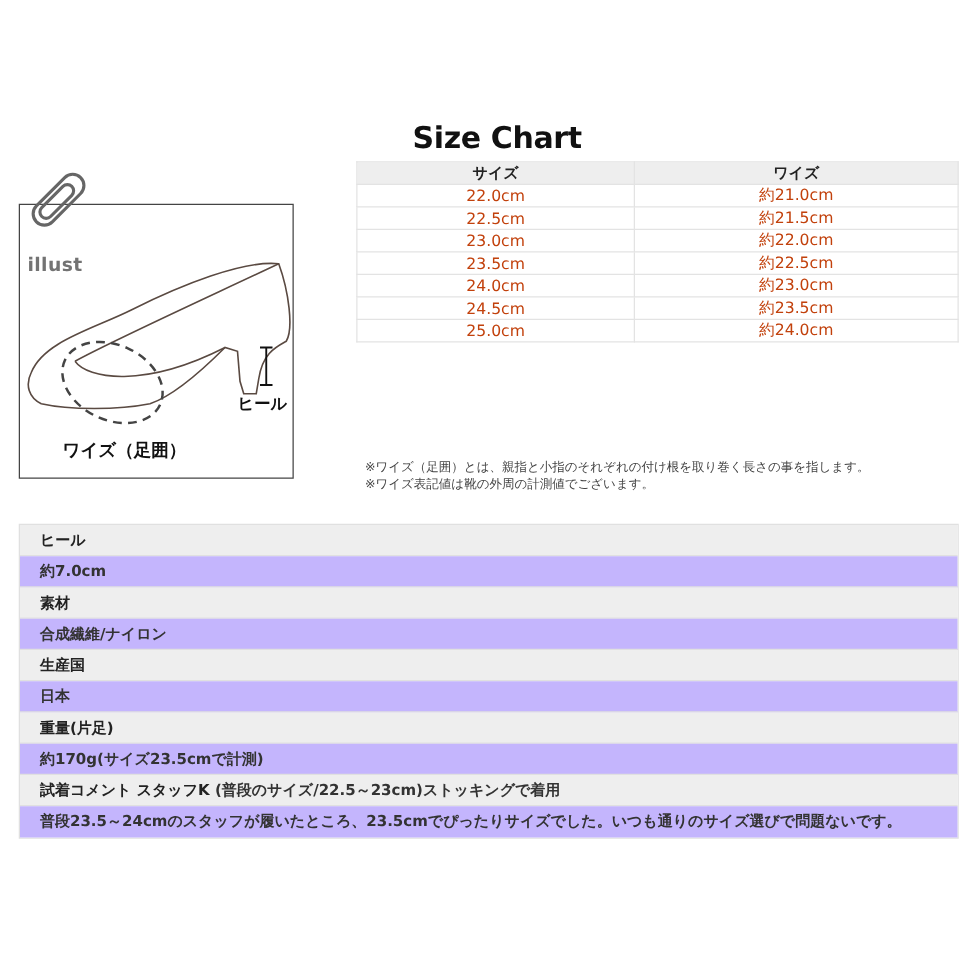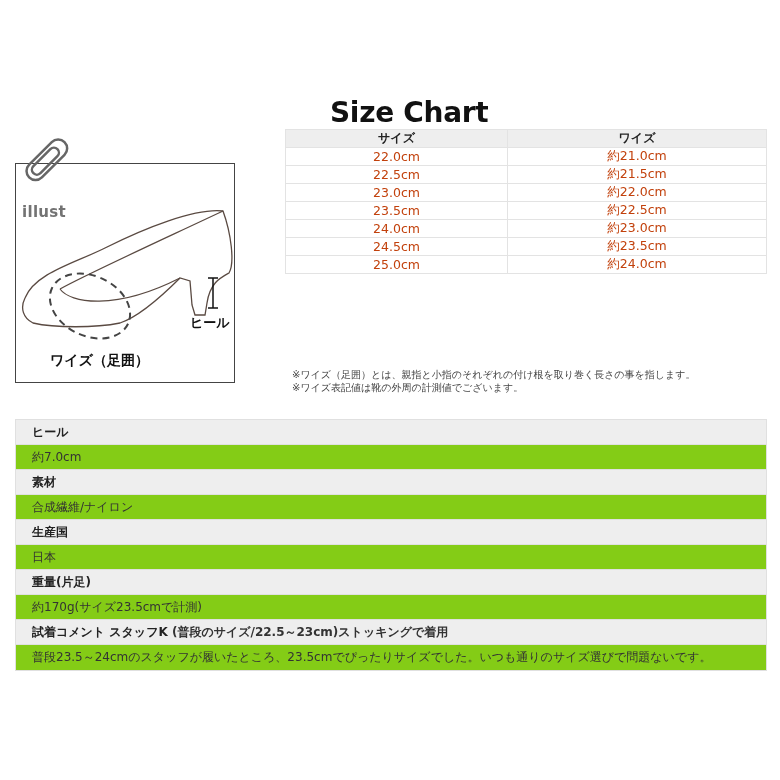--- a/index.html
+++ b/index.html
@@ -1,19 +1,19 @@
 <!DOCTYPE html>
 <html><head>
   <meta charset="utf-8">
   <style>
     html, body { margin: 0; padding: 0; background: #ffffff; }
     body { width: 780px; height: 780px; position: relative; overflow: hidden;
       font-family: "DejaVu Sans", "Liberation Sans", sans-serif; color: #333; }
 
-    .title { position: absolute; left: 330px; top: 96px; font-size: 28px; font-weight: bold;
+    .title { position: absolute; left: 330px; top: 96px; font-size: 24px; font-weight: bold;
       color: #111; font-family: "DejaVu Sans", sans-serif; letter-spacing: -0.3px; }
 
     
     .illust-box { position: absolute; left: 15px; top: 163px; width: 220px; height: 220px;
       border: 1.5px solid #444; box-sizing: border-box; background: #fff; }
     .clip { position: absolute; left: 16px; top: 136px; width: 56px; height: 56px; }
     .illust-label { position: absolute; left: 22px; top: 203px; font-size: 15px; font-weight: bold;
       color: #737373; font-family: "DejaVu Sans", sans-serif; letter-spacing: 0.3px; }
     .shoe { position: absolute; left: 15px; top: 163px; width: 220px; height: 220px; }
     .heel-label { position: absolute; left: 190px; top: 314px; font-size: 13px; font-weight: bold; color: #111; }
@@ -29,21 +29,21 @@
     table.size col.c1 { width: 222px; }
 
     .notes { position: absolute; left: 292px; top: 368px; font-size: 10px; color: #444; line-height: 13px; }
 
     
     .spec { position: absolute; left: 15px; top: 419px; width: 752px; border: 1px solid #e0e0e0; box-sizing: border-box; }
     .spec .row { height: 25px; line-height: 25px; padding-left: 16px; font-size: 12px;
       border-bottom: 1px solid #e0e0e0; box-sizing: border-box; white-space: nowrap; }
     .spec .row:last-child { border-bottom: none; }
     .spec .hdr { background: #eeeeee; font-weight: bold; color: #222; }
-    .spec .val { background: #84cc16; color: #333; }
+    .spec .val { background: #c4b5fd; color: #333; font-weight: bold; }
     .spec .hdr .normal { font-weight: bold; color: #333; }
   </style>
 </head>
 <body>
 
 <div class="title">Size Chart</div>
 
 <div class="illust-box"></div>
 <svg class="shoe" viewBox="0 0 220 220">
 

